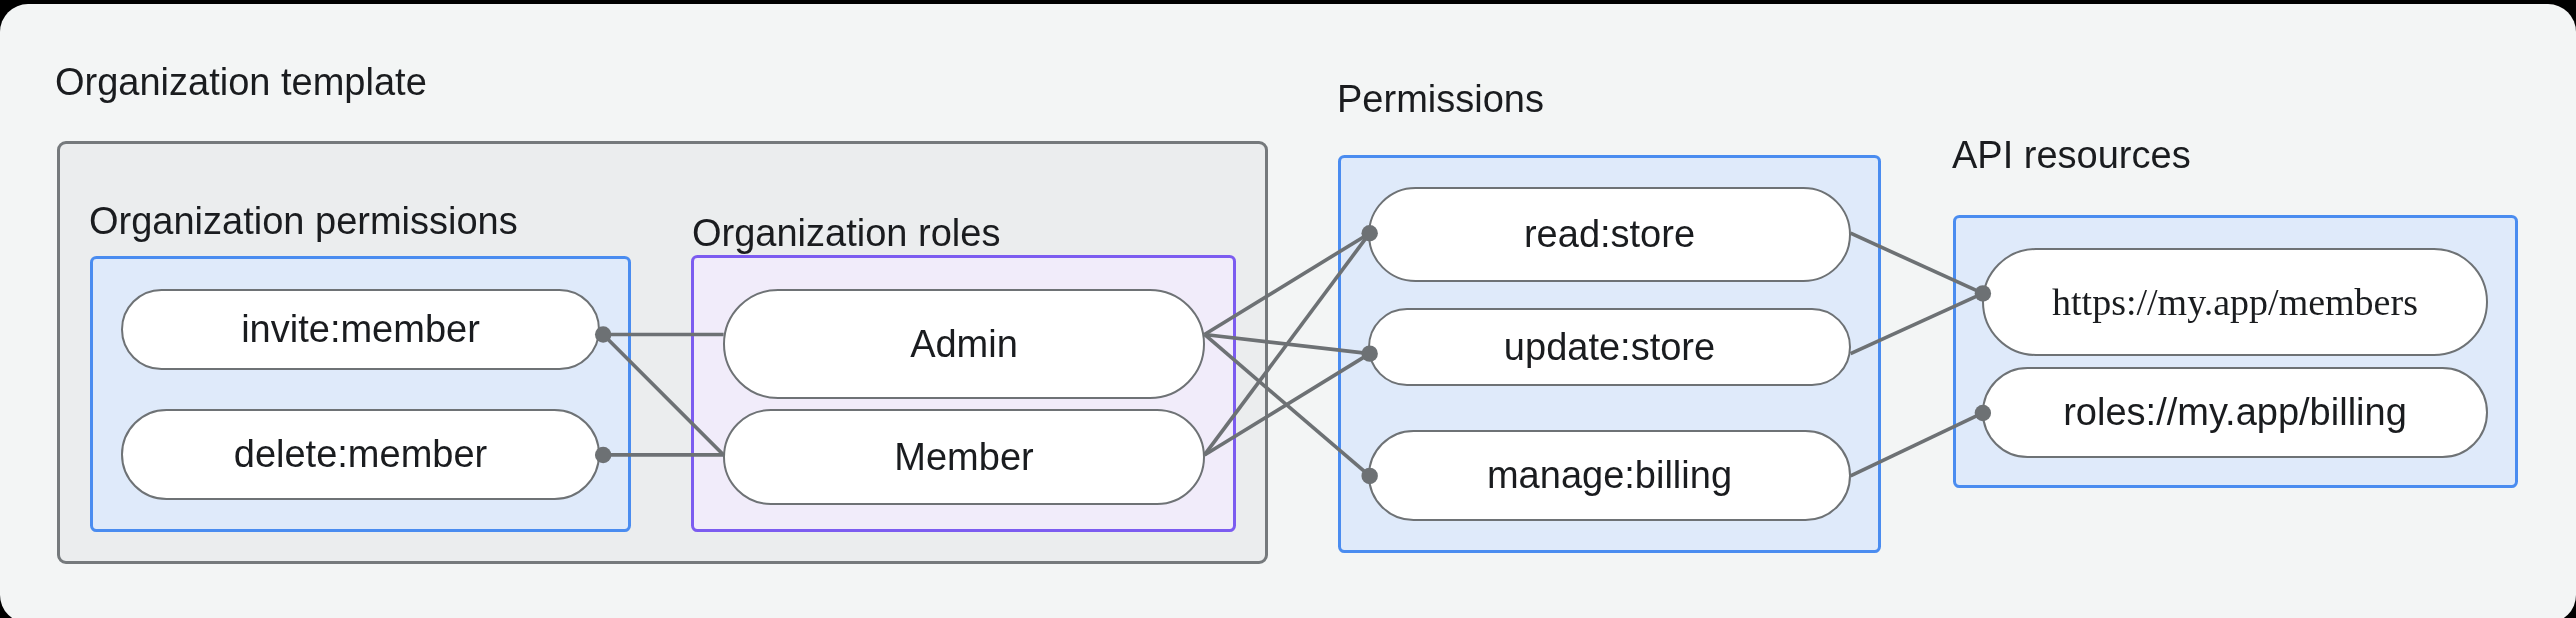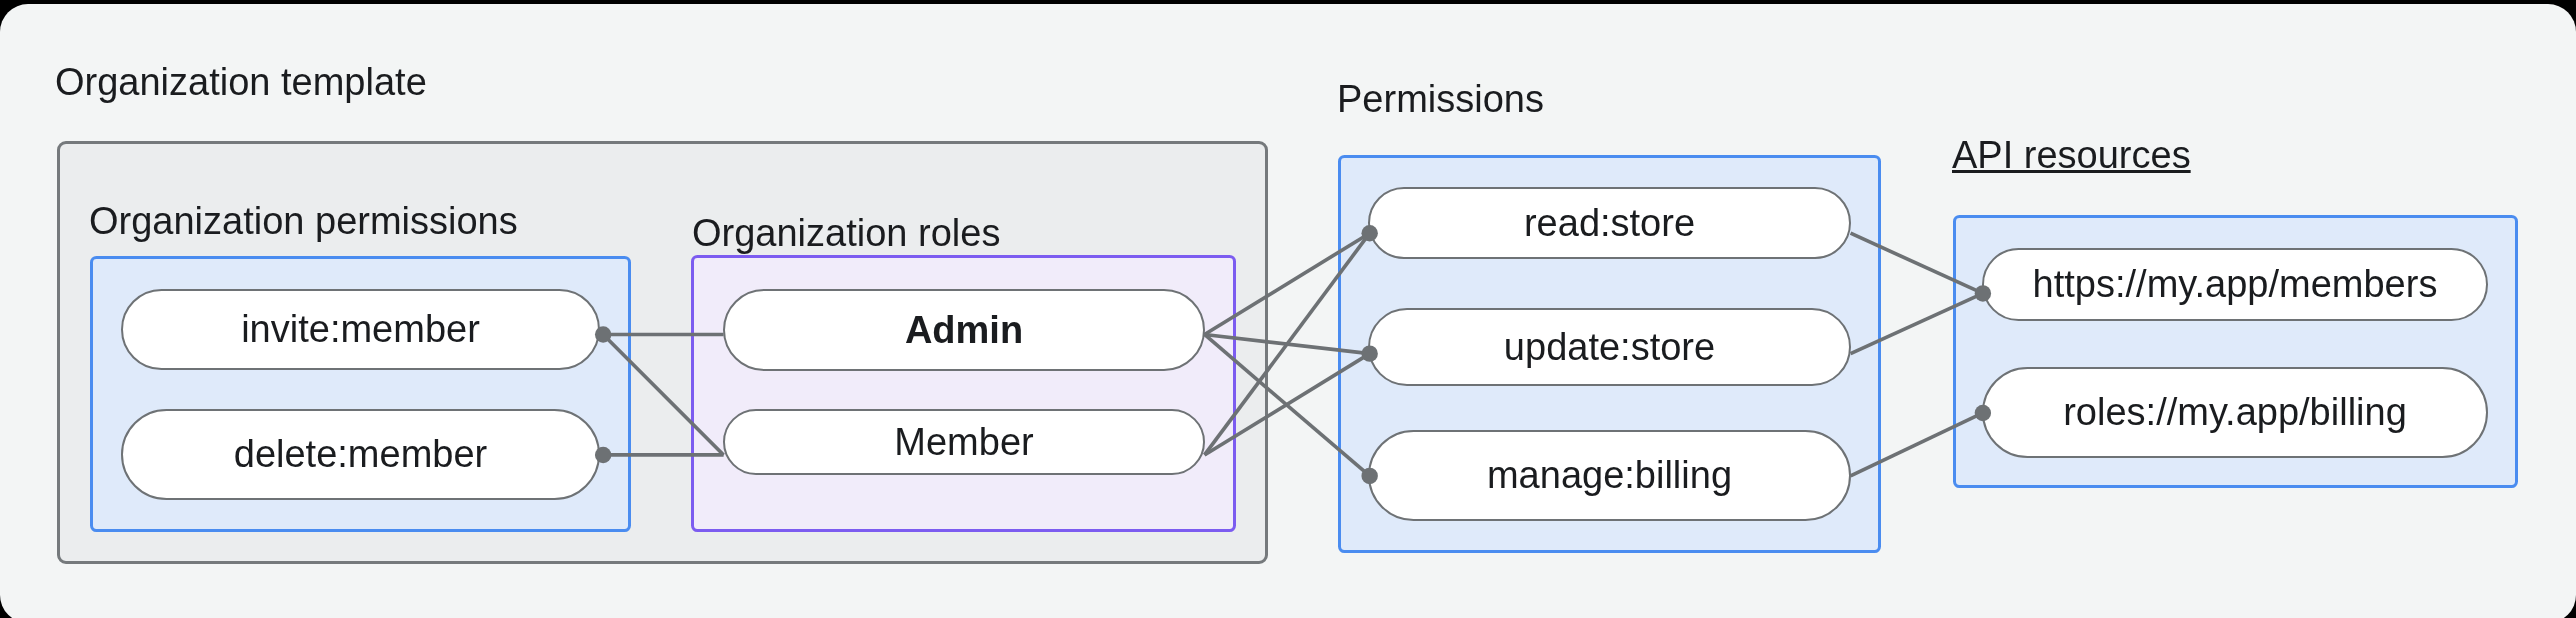--- a/index.html
+++ b/index.html
@@ -90,37 +90,37 @@
   <div class="box blue" style="left:1953px; top:211px; width:565px; height:273px;"></div>
 
   <div class="label" style="left:55px; top:57px;">Organization template</div>
 
   <div class="label" style="left:89px; top:172px;margin-top:24px;">Organization permissions</div>
 
   <div class="label" style="left:692px; top:172px;margin-top:36px;">Organization roles</div>
 
   <div class="label" style="left:1337px; top:74px;">Permissions</div>
 
-  <div class="label" style="left:1952px; top:130px;text-decoration:underline;">API resources</div>
+  <div class="label" style="left:1952px; top:130px;">API resources</div>
 
   <div class="pill" style="left:121px; top:285px; width:479px; height:81px;">invite:member</div>
 
   <div class="pill" style="left:121px; top:405px; width:479px; height:91px;">delete:member</div>
 
-  <div class="pill" style="left:723px; top:285px; width:482px; height:82px;font-weight:bold;">Admin</div>
+  <div class="pill" style="left:723px; top:285px; width:482px; height:110px;">Admin</div>
 
-  <div class="pill" style="left:723px; top:405px; width:482px; height:66px;">Member</div>
+  <div class="pill" style="left:723px; top:405px; width:482px; height:96px;">Member</div>
 
-  <div class="pill" style="left:1368px; top:183px; width:483px; height:72px;">read:store</div>
+  <div class="pill" style="left:1368px; top:183px; width:483px; height:95px;">read:store</div>
 
   <div class="pill" style="left:1368px; top:304px; width:483px; height:78px;">update:store</div>
 
   <div class="pill" style="left:1368px; top:426px; width:483px; height:91px;">manage:billing</div>
 
-  <div class="pill" style="left:1982px; top:244px; width:506px; height:73px;">https://my.app/members</div>
+  <div class="pill" style="left:1982px; top:244px; width:506px; height:108px;font-family:Liberation Serif, serif;">https://my.app/members</div>
 
   <div class="pill" style="left:1982px; top:363px; width:506px; height:91px;">roles://my.app/billing</div>
 
   <svg class="edges" viewBox="0 0 2823 678">
     <line x1="661" y1="362" x2="793" y2="362"></line>
     <line x1="661" y1="362" x2="793" y2="494"></line>
     <line x1="661" y1="494" x2="793" y2="494"></line>
 
     <line x1="1320" y1="362" x2="1501" y2="251"></line>
     <line x1="1320" y1="362" x2="1501" y2="383"></line>

